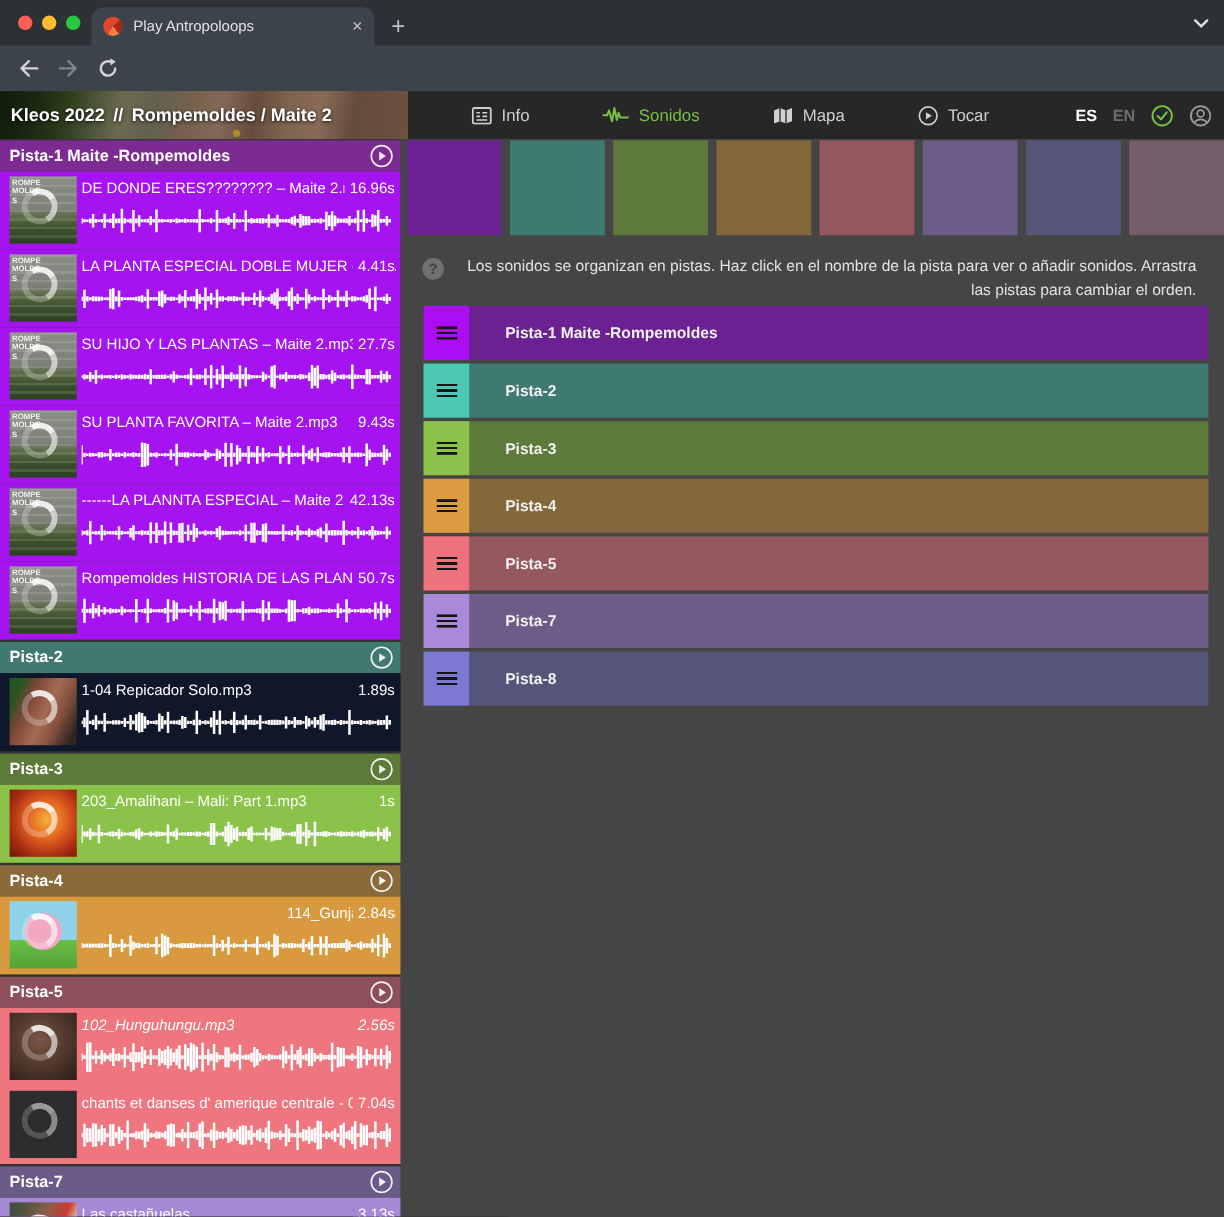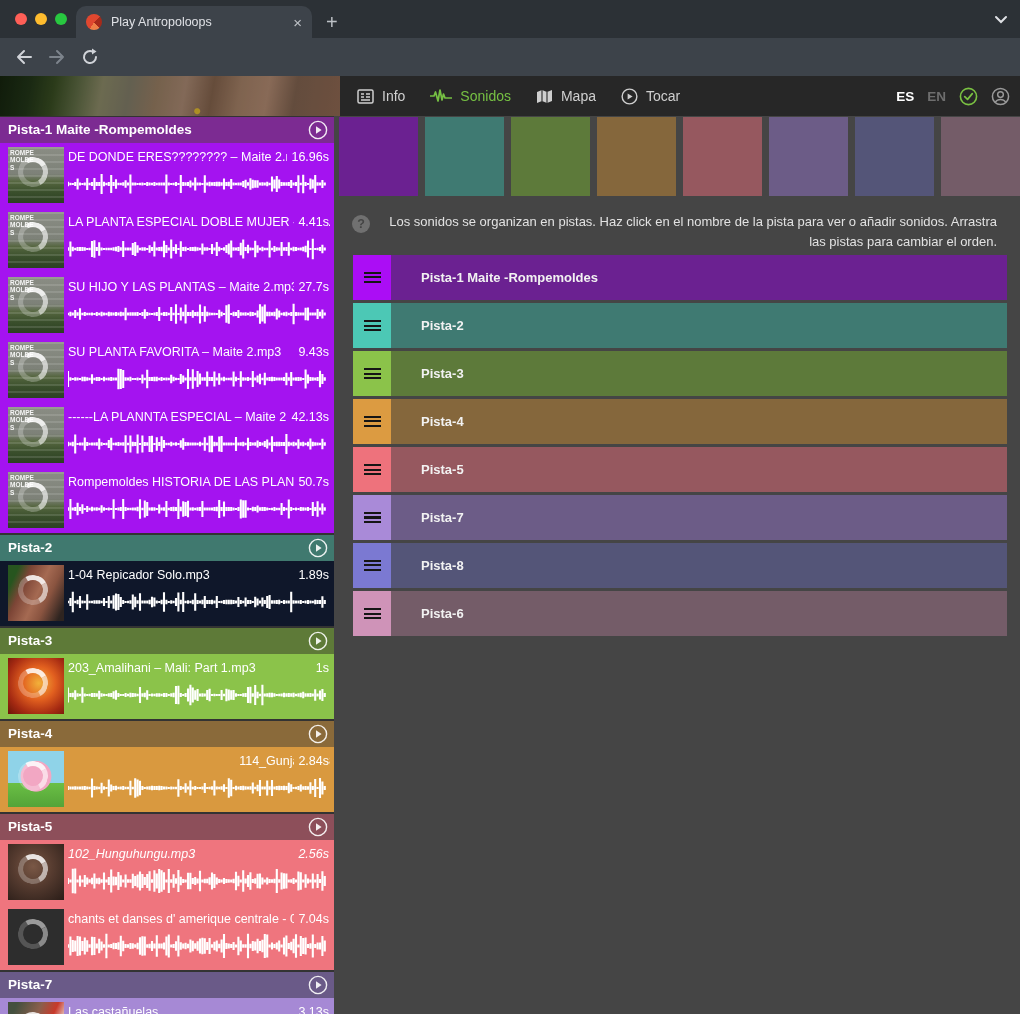--- a/index.html
+++ b/index.html
@@ -43,21 +43,21 @@
   .appheader{position:absolute;left:0;top:76px;width:1020px;height:40px;background:#272727;}
   .crumbzone{position:absolute;left:0;top:0;width:340px;height:40px;overflow:hidden;
     background:
       radial-gradient(circle at 58% 88%,rgba(244,203,48,.95) 0 2.5px,transparent 3.5px),
       linear-gradient(100deg,#17270f 0%,#24391a 9%,#3c5224 16%,#66744a 23%,#96946f 30%,#8a8570 38%,#a3876a 46%,#b5927a 54%,#8d6a52 62%,#b08a6e 70%,#bd9379 78%,#8a6a55 86%,#996f58 100%);}
   .crumbzone .shade{position:absolute;inset:0;background:rgba(0,0,0,.28);}
   .crumb{position:absolute;left:9px;top:0;height:40px;display:flex;align-items:center;gap:7px;
     color:#fff;font-size:15px;font-weight:bold;text-shadow:0 1px 3px rgba(0,0,0,.85);white-space:nowrap;}
   .crumb .sep{font-weight:bold;}
   .nav{position:absolute;left:340px;top:0;height:40px;display:flex;align-items:center;gap:25px;padding-left:17px;}
-  .navitem{display:flex;align-items:center;gap:8px;color:#cfcfcf;font-size:14px;}
+  .navitem{display:flex;align-items:center;gap:8px;color:#cfcfcf;font-size:14px;margin-left:36px;}
   .navitem.active{color:#76c043;}
   .hdr-right{position:absolute;right:10px;top:0;height:40px;display:flex;align-items:center;gap:13px;}
   .lang-es{color:#fff;font-weight:bold;font-size:13.5px;}
   .lang-en{color:#6e6e6e;font-weight:bold;font-size:13.5px;}
 
   
   .sidebar{position:absolute;left:0;top:116px;width:334px;height:898px;background:#333;overflow:hidden;padding-top:1px;}
   .tracksec{margin-top:0;}
   .tracksec + .tracksec{margin-top:2px;}
   .track-header{position:relative;height:26px;line-height:26px;color:#fff;
@@ -186,20 +186,25 @@
     <span class="rightbtn dots" style="left:990px;">
         <i></i>
         <i></i>
         <i></i>
       </span>
   </div>
 
   <div class="appheader">
     <div class="crumbzone">
       <div class="shade"></div>
+      <div class="crumb">
+        <span>Kleos 2022</span>
+        <span class="sep">//</span>
+        <span>Rompemoldes / Maite 2</span>
+      </div>
     </div>
     <div class="nav">
       <span class="navitem">
         <span>
           <svg width="17" height="15" viewBox="0 0 17 15">
               <rect x="1" y="1" width="15" height="13" rx="1.5" stroke="#cfcfcf" stroke-width="1.5" fill="none"></rect>
               <path d="M4 5 h3 M4 8 h3 M9 5 h4 M9 8 h4 M4 11 h9" stroke="#cfcfcf" stroke-width="1.3"></path>
             </svg>
         </span>
         <span>Info</span>
@@ -522,22 +527,16 @@
             <div class="grip"></div>
           </div>
         <span class="prow-label">Pista-7</span>
       </div>
       <div class="prow" style="background: rgb(84, 85, 120);">
         <div class="prow-handle" style="background: rgb(123, 121, 210);">
             <div class="grip"></div>
           </div>
         <span class="prow-label">Pista-8</span>
       </div>
-      <div class="prow" style="background: rgb(116, 92, 104);">
-        <div class="prow-handle" style="background: rgb(207, 147, 184);">
-            <div class="grip"></div>
-          </div>
-        <span class="prow-label">Pista-6</span>
-      </div>
     </div>
   </div>
 
 </div>
 
 </body></html>

